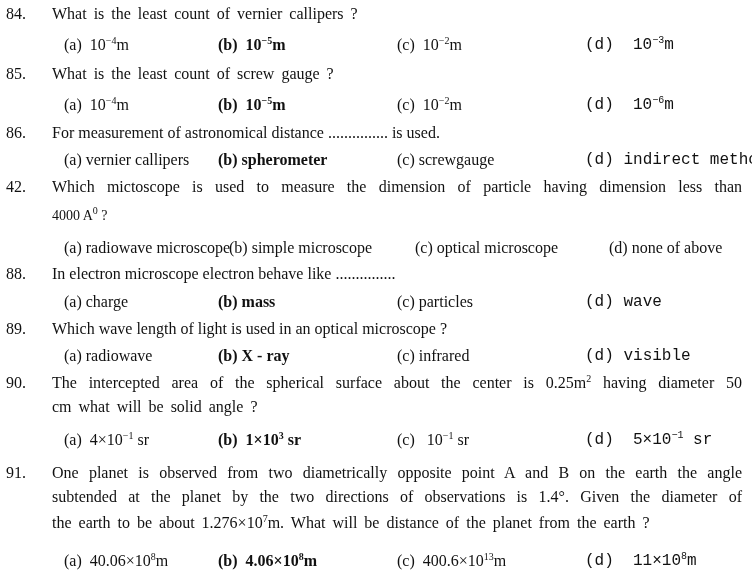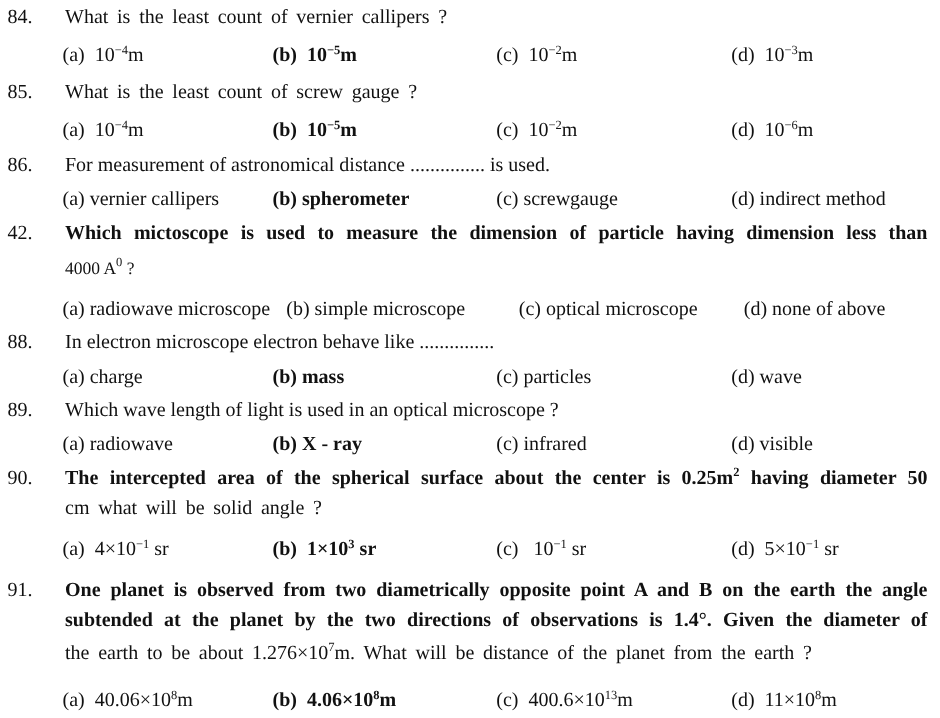--- a/index.html
+++ b/index.html
@@ -4,23 +4,23 @@
   <style>
     html, body { margin: 0; padding: 0; background: #ffffff; }
     body {
       width: 752px; height: 574px; overflow: hidden; position: relative;
       font-family: "Liberation Serif", "DejaVu Serif", serif;
       color: #111111; font-size: 16px;
     }
     .line { position: absolute; left: 0; white-space: nowrap; line-height: 20px; height: 20px; }
     .num { position: absolute; left: 6px; }
     .q { position: absolute; left: 52px; }
-    .q.just { display: block; width: 690px; text-align: justify; text-align-last: justify; font-weight: bold; }
+    .q.just { display: block; width: 690px; text-align: justify; text-align-last: justify; }
     .opt { position: absolute; }
-    .oa { left: 50px; } .ob { left: 218px; font-weight: bold; } .oc { left: 397px; } .od { left: 585px; }
+    .oa { left: 64px; } .ob { left: 218px; font-weight: bold; } .oc { left: 397px; } .od { left: 585px; font-family: Liberation Mono, monospace; }
     sup { font-size: 10px; vertical-align: 0; position: relative; top: -6px; line-height: 0; }
     .ws { word-spacing: 3px; }
   </style>
 </head>
 <body>
 
 <div class="line" style="top:4px;">
   <span class="num">84.</span>
   <span class="q ws">What is the least count of vernier callipers ?</span>
 </div>
@@ -57,21 +57,21 @@
   <span class="num">42.</span>
   <span class="q just">Which mictoscope is used to measure the dimension of particle having dimension less than</span>
 </div>
 <div class="line" style="top:206px;font-size:14px;">
   <span class="q"><span>4000 A</span><sup>0</sup><span> ?</span></span>
 </div>
 <div class="line" style="top:238px;">
   <span class="opt oa"><span>(a)</span> <span>radiowave microscope</span></span>
   <span class="opt" style="left:229px;font-family:Liberation Serif, serif;"><span>(b)</span> <span>simple microscope</span></span>
   <span class="opt" style="left:415px;"><span>(c)</span> <span>optical microscope</span></span>
-  <span class="opt" style="left:595px;"><span>(d)</span> <span>none of above</span></span>
+  <span class="opt" style="left:609px;"><span>(d)</span> <span>none of above</span></span>
 </div>
 
 <div class="line" style="top:264px;">
   <span class="num">88.</span>
   <span class="q">In electron microscope electron behave like ...............</span>
 </div>
 <div class="line" style="top:292px;">
   <span class="opt oa"><span>(a)</span> <span>charge</span></span>
   <span class="opt ob"><span>(b)</span> <span>mass</span></span>
   <span class="opt oc"><span>(c)</span> <span>particles</span></span>

